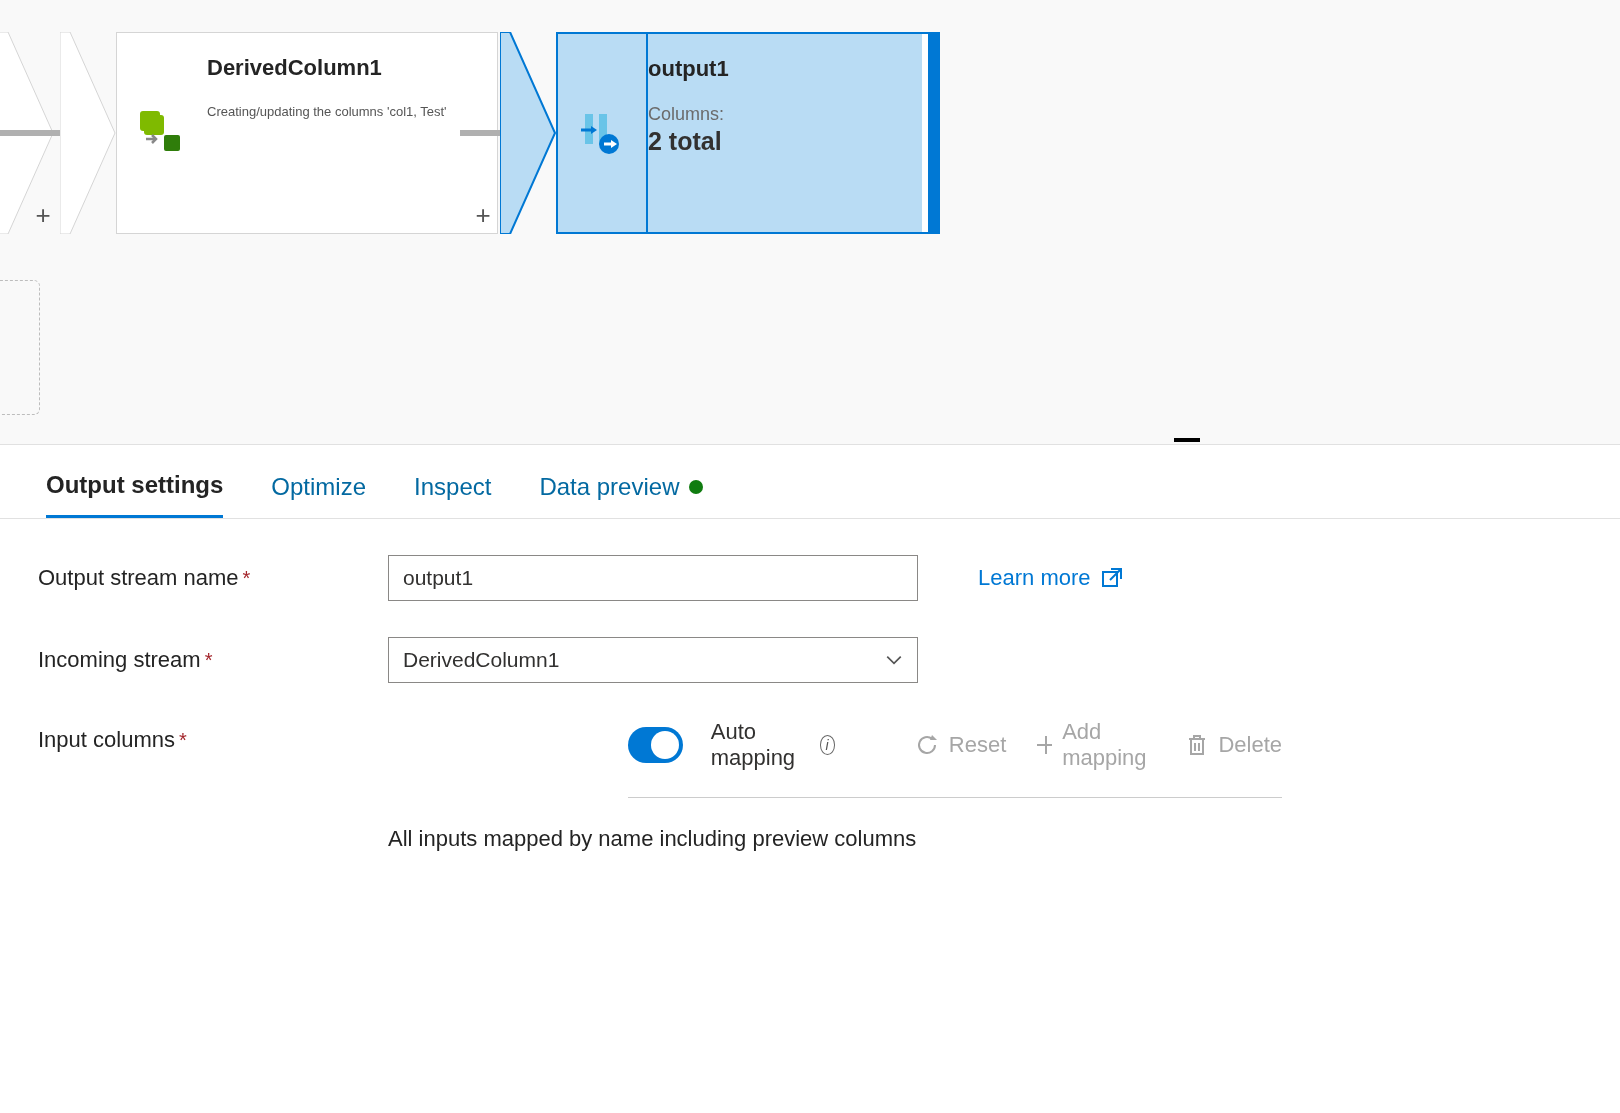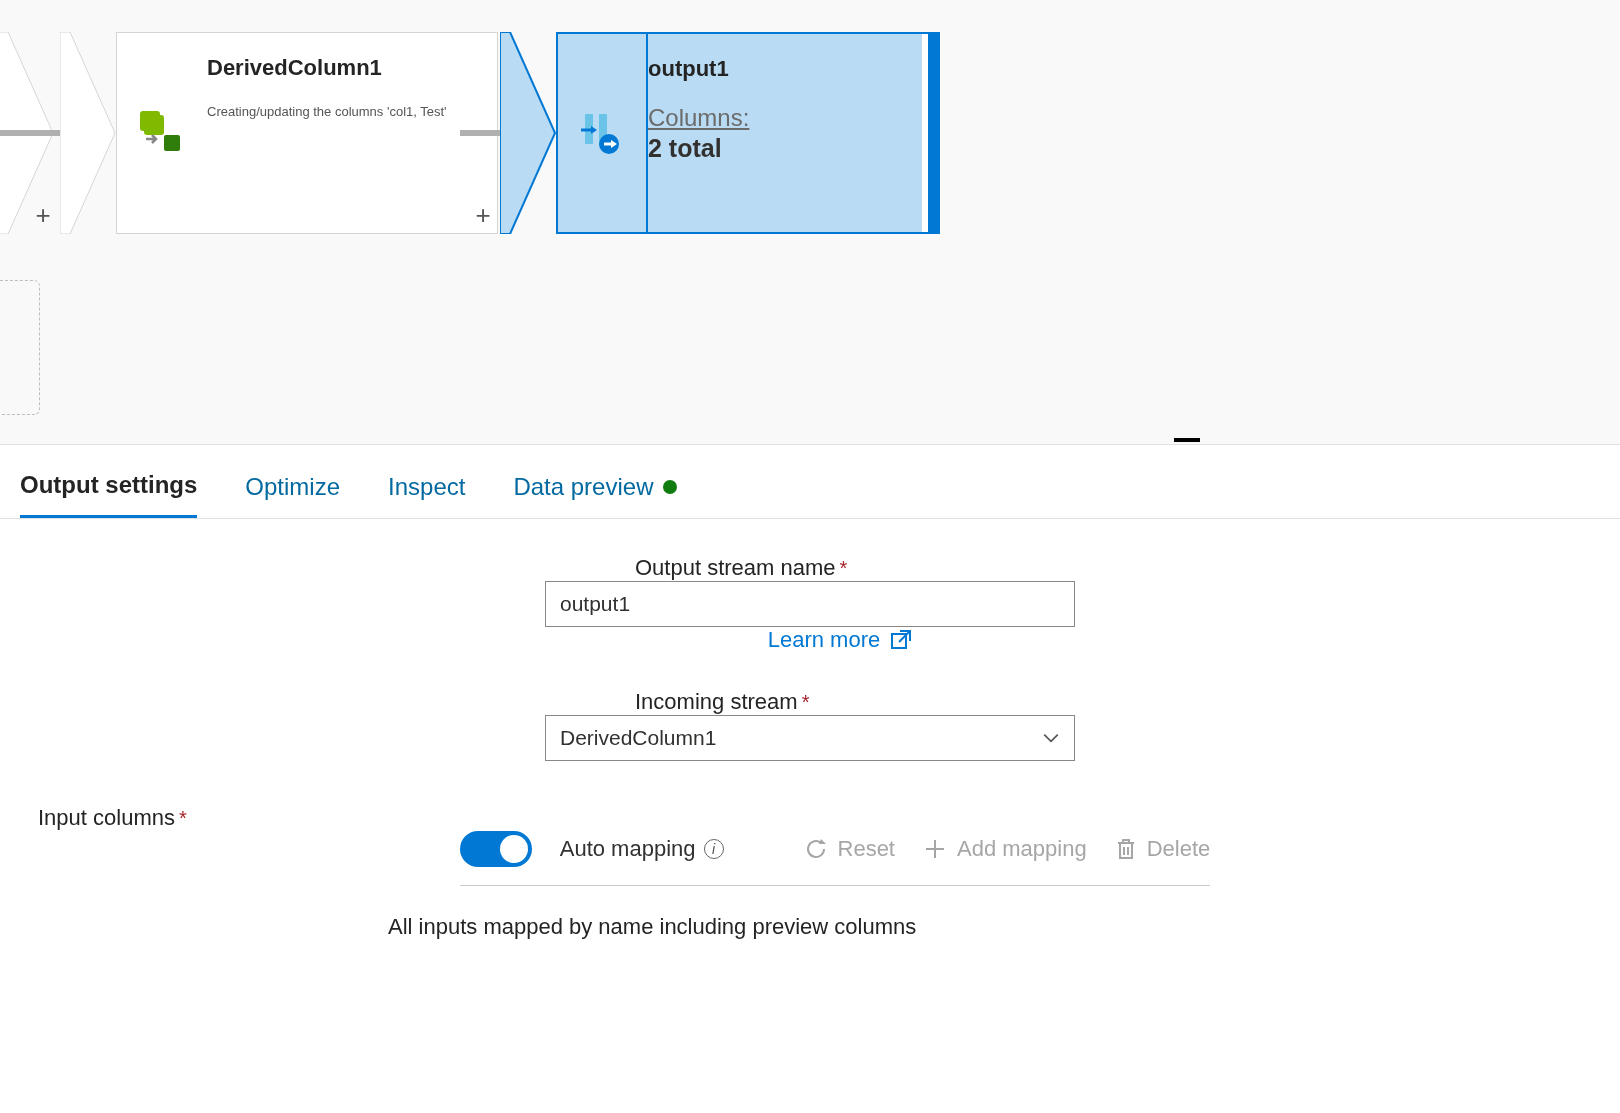--- a/index.html
+++ b/index.html
@@ -69,21 +69,21 @@
     flex-direction:column;
     min-width:290px;
   }
   .node-title {
     font-size: 22px;
     font-weight: 600;
     color:#242424;
     margin-bottom:22px;
     padding-top:4px;
   }
-  .node-sub1 { color:#6b6b6b; font-size:24px;text-decoration:underline; }
+  .node-sub1 { color:#6b6b6b; font-size:18px; }
   .node-sub2 { font-weight:600; font-size:25px; margin-top:2px;}
   .node-desc { color:#555; font-size:13px; line-height:1.35; max-width:280px; }
   .plus-btn {
     position:absolute;
     font-size:26px; color:#555; cursor:pointer;
     font-weight:300;
     width:30px; text-align:center;
   }
   .dashed-box {
     position:absolute; left:-30px; top:280px;
@@ -97,51 +97,51 @@
     height:6px; background:#b0b0b0;
     top: 130px;
   }
   .resize-handle{
     position:absolute; right:420px; bottom:2px; width:26px; height:4px; background:#000;
   }
 
   
   .tabs {
     display:flex; gap:48px;
-    padding: 26px 38px 0 20px;
+    padding: 26px 38px 0 46px;
     border-bottom:1px solid #e1e1e1;
   }
   .tab {
     font-size:24px; color:#0369a1; padding-bottom:16px; cursor:pointer;
     display:flex; align-items:center; gap:10px;
   }
   .tab.active { font-weight:600; color:#242424; border-bottom:3px solid #0078d4; }
   .status-dot { width:14px; height:14px; border-radius:50%; background:#107c10; display:inline-block;}
 
   
   .form { padding: 36px 38px; }
-  .form-row { display:flex; align-items:center; margin-bottom:36px; gap:0;flex-direction:column; }
+  .form-row { display:flex; align-items:center; margin-bottom:36px; gap:0; }
   .form-label { width:350px; font-size:22px; color:#242424; }
   .req { color:#a4262c; margin-left:4px; font-size:20px;}
   .text-input {
     width:530px; height:46px; border:1px solid #8a8886;
     font-size:21px; padding:0 14px; color:#323130;
     font-family:inherit;
   }
   .select {
     width:530px; height:46px; border:1px solid #8a8886;
     font-size:21px; padding:0 14px; display:flex;
     align-items:center; justify-content:space-between; cursor:pointer;
   }
   .chev { width:18px; height:18px; }
   .learn-more {
     margin-left:60px; color:#0078d4; font-size:22px;
     text-decoration:none; display:inline-flex; align-items:center; gap:10px;
   }
-  .toolbar-row { display:flex; align-items:center; gap:28px; border-bottom:1px solid #ccc; padding-bottom:18px; margin-left:350px; margin-right:300px;}
+  .toolbar-row { display:flex; align-items:center; gap:28px; border-bottom:1px solid #ccc; padding-bottom:26px; margin-left:350px; margin-right:300px;}
   .inputcols-row .form-label{ padding-top:8px; align-self:flex-start;}
   
   .toggle {
     width:72px; height:36px; background:#0078d4; border-radius:20px;
     position:relative; cursor:pointer;
   }
   .toggle .knob {
     position:absolute; right:4px; top:4px; width:28px; height:28px;
     background:#fff; border-radius:50%;
   }

